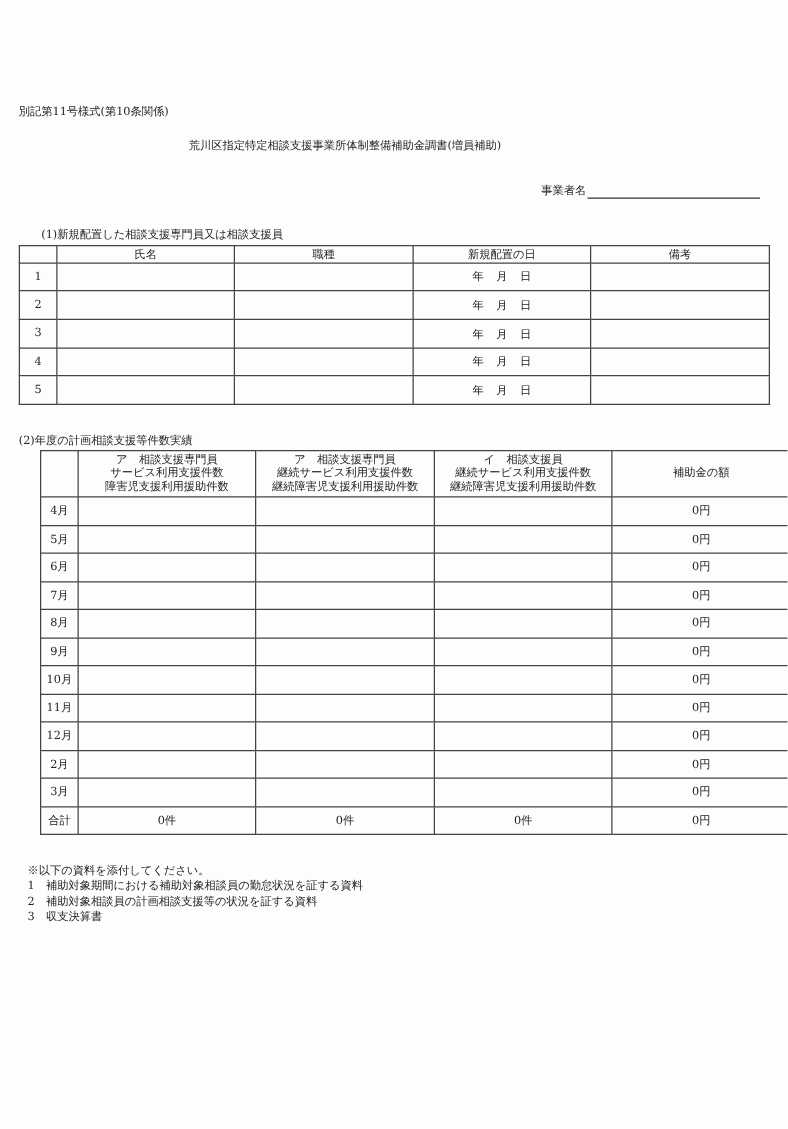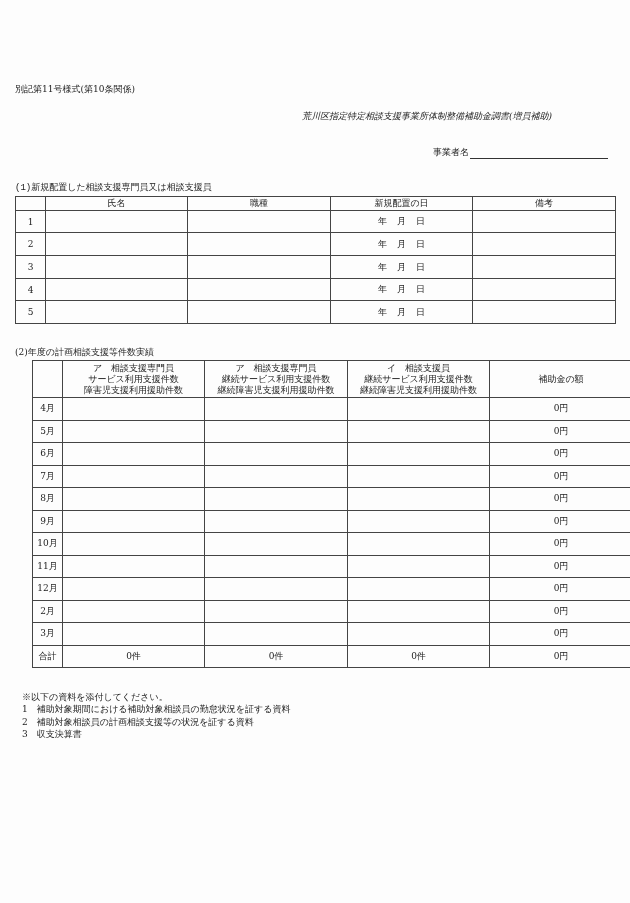--- a/index.html
+++ b/index.html
@@ -11,26 +11,26 @@
   .c { text-align:center; }
   .r { text-align:center; }
   .hdr-multi { line-height:11px; padding:1px 2px; }
   .uline { display:inline-block; width:138px; border-bottom:1px solid #333; height:11px; vertical-align:bottom; margin-left:1px; }
   .date span { display:inline-block; margin:0 5px; }
 </style>
 </head>
 <body>
 
 <div class="abs" style="left:15px;top:83px;">別記第11号様式(第10条関係)</div>
-<div class="abs" style="left:0;width:552px;text-align:right;top:110px;font-style:italic;">荒川区指定特定相談支援事業所体制整備補助金調書(増員補助)</div>
+<div class="abs" style="left:0;width:552px;text-align:center;top:110px;">荒川区指定特定相談支援事業所体制整備補助金調書(増員補助)</div>
 <div class="abs" style="left:433px;top:146px;text-align:right;">
   <span>事業者名</span><span class="uline"></span>
 </div>
 
-<div class="abs" style="left:15px;top:181px;font-family:Liberation Mono, monospace;">(1)新規配置した相談支援専門員又は相談支援員</div>
+<div class="abs" style="left:33px;top:181px;">(1)新規配置した相談支援専門員又は相談支援員</div>
 
 <table style="left:15px;top:196px;width:600px;">
   <colgroup>
       <col style="width:30px">
       <col style="width:142px">
       <col style="width:143px">
       <col style="width:142px">
       <col style="width:143px">
     </colgroup>
   <tbody>

